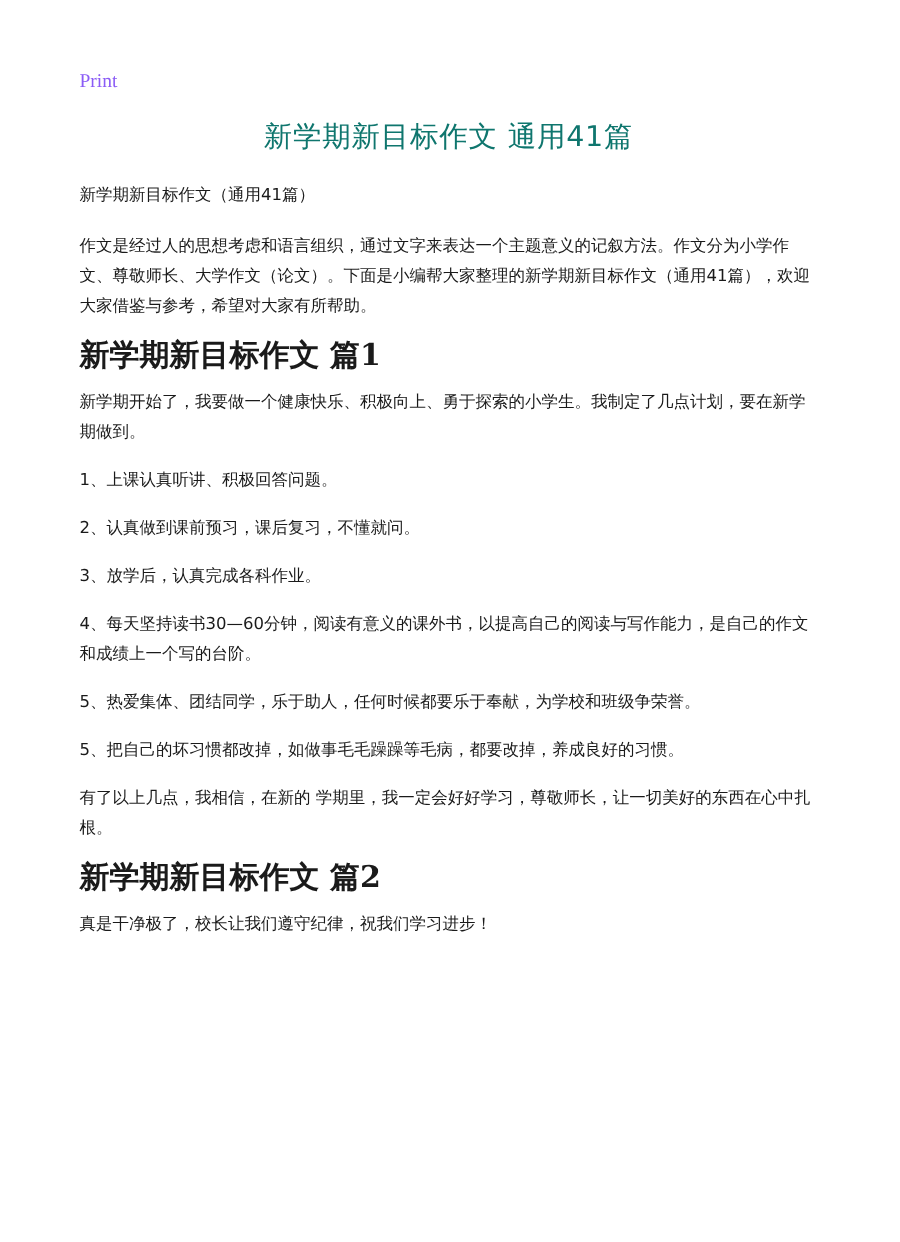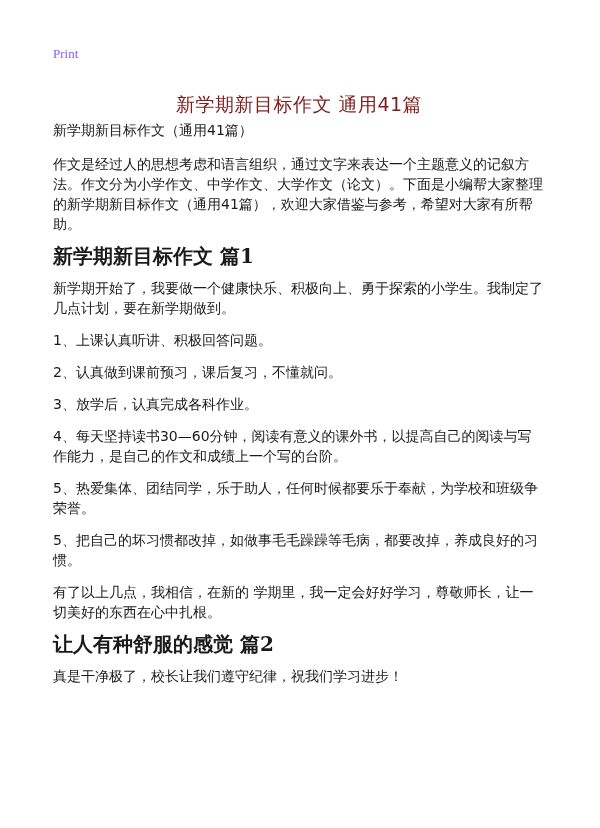--- a/index.html
+++ b/index.html
@@ -1,44 +1,44 @@
 <!DOCTYPE html>
 <html><head>
 <meta charset="utf-8">
 <style>
   html, body { margin: 0; padding: 0; background: #ffffff; }
   body { width: 600px; height: 828px; overflow: hidden; position: relative;
          font-family: "DejaVu Sans", sans-serif; color: #1a1a1a; }
   .page { position: absolute; left: 53px; top: 0; width: 492px; }
   .print { position: absolute; top: 46px; left: 0; font-family: "Liberation Serif", serif; font-size: 13px; color: #8b5cf6; }
-  .title { position: absolute; top: 92px; left: 0; width: 492px; text-align: center;
-           font-size: 19px; letter-spacing: 0.5px; color: #7f1d1d; }
+  .title { position: absolute; top: 78px; left: 0; width: 492px; text-align: center;
+           font-size: 19px; letter-spacing: 0.5px; color: #0f766e; }
   .content { position: absolute; top: 120px; left: 0; width: 492px; }
-  p { margin: 0 0 12px 0; font-size: 14px; line-height: 20px; }
+  p { margin: 0 0 12px 0; font-size: 11px; line-height: 20px; }
   h2 { margin: 0 0 12px 0; font-size: 20px; line-height: 20px; font-weight: bold;
        font-family: "DejaVu Serif", serif; }
   .subtitle { margin-bottom: 14px; }
 </style>
 </head>
 <body>
 
 <div class="page">
   <div class="print">Print</div>
   <div class="title">新学期新目标作文 通用41篇</div>
 
   <div class="content">
     <p class="subtitle">新学期新目标作文（通用41篇）</p>
-    <p>作文是经过人的思想考虑和语言组织，通过文字来表达一个主题意义的记叙方法。作文分为小学作文、中学作文、大学作文（论文）。下面是小编帮大家整理的新学期新目标作文（通用41篇），欢迎大家借鉴与参考，希望对大家有所帮助。</p>
+    <p>作文是经过人的思想考虑和语言组织，通过文字来表达一个主题意义的记叙方法。作文分为小学作文、尊敬师长、大学作文（论文）。下面是小编帮大家整理的新学期新目标作文（通用41篇），欢迎大家借鉴与参考，希望对大家有所帮助。</p>
 
     <h2>新学期新目标作文 篇1</h2>
     <p>新学期开始了，我要做一个健康快乐、积极向上、勇于探索的小学生。我制定了几点计划，要在新学期做到。</p>
     <p>1、上课认真听讲、积极回答问题。</p>
     <p>2、认真做到课前预习，课后复习，不懂就问。</p>
     <p>3、放学后，认真完成各科作业。</p>
     <p>4、每天坚持读书30—60分钟，阅读有意义的课外书，以提高自己的阅读与写作能力，是自己的作文和成绩上一个写的台阶。</p>
     <p>5、热爱集体、团结同学，乐于助人，任何时候都要乐于奉献，为学校和班级争荣誉。</p>
     <p>5、把自己的坏习惯都改掉，如做事毛毛躁躁等毛病，都要改掉，养成良好的习惯。</p>
     <p>有了以上几点，我相信，在新的 学期里，我一定会好好学习，尊敬师长，让一切美好的东西在心中扎根。</p>
 
-    <h2>让人有种舒服的感觉 篇2</h2>
+    <h2>新学期新目标作文 篇2</h2>
     <p>真是干净极了，校长让我们遵守纪律，祝我们学习进步！</p>
   </div>
 </div>
 
 </body></html>

